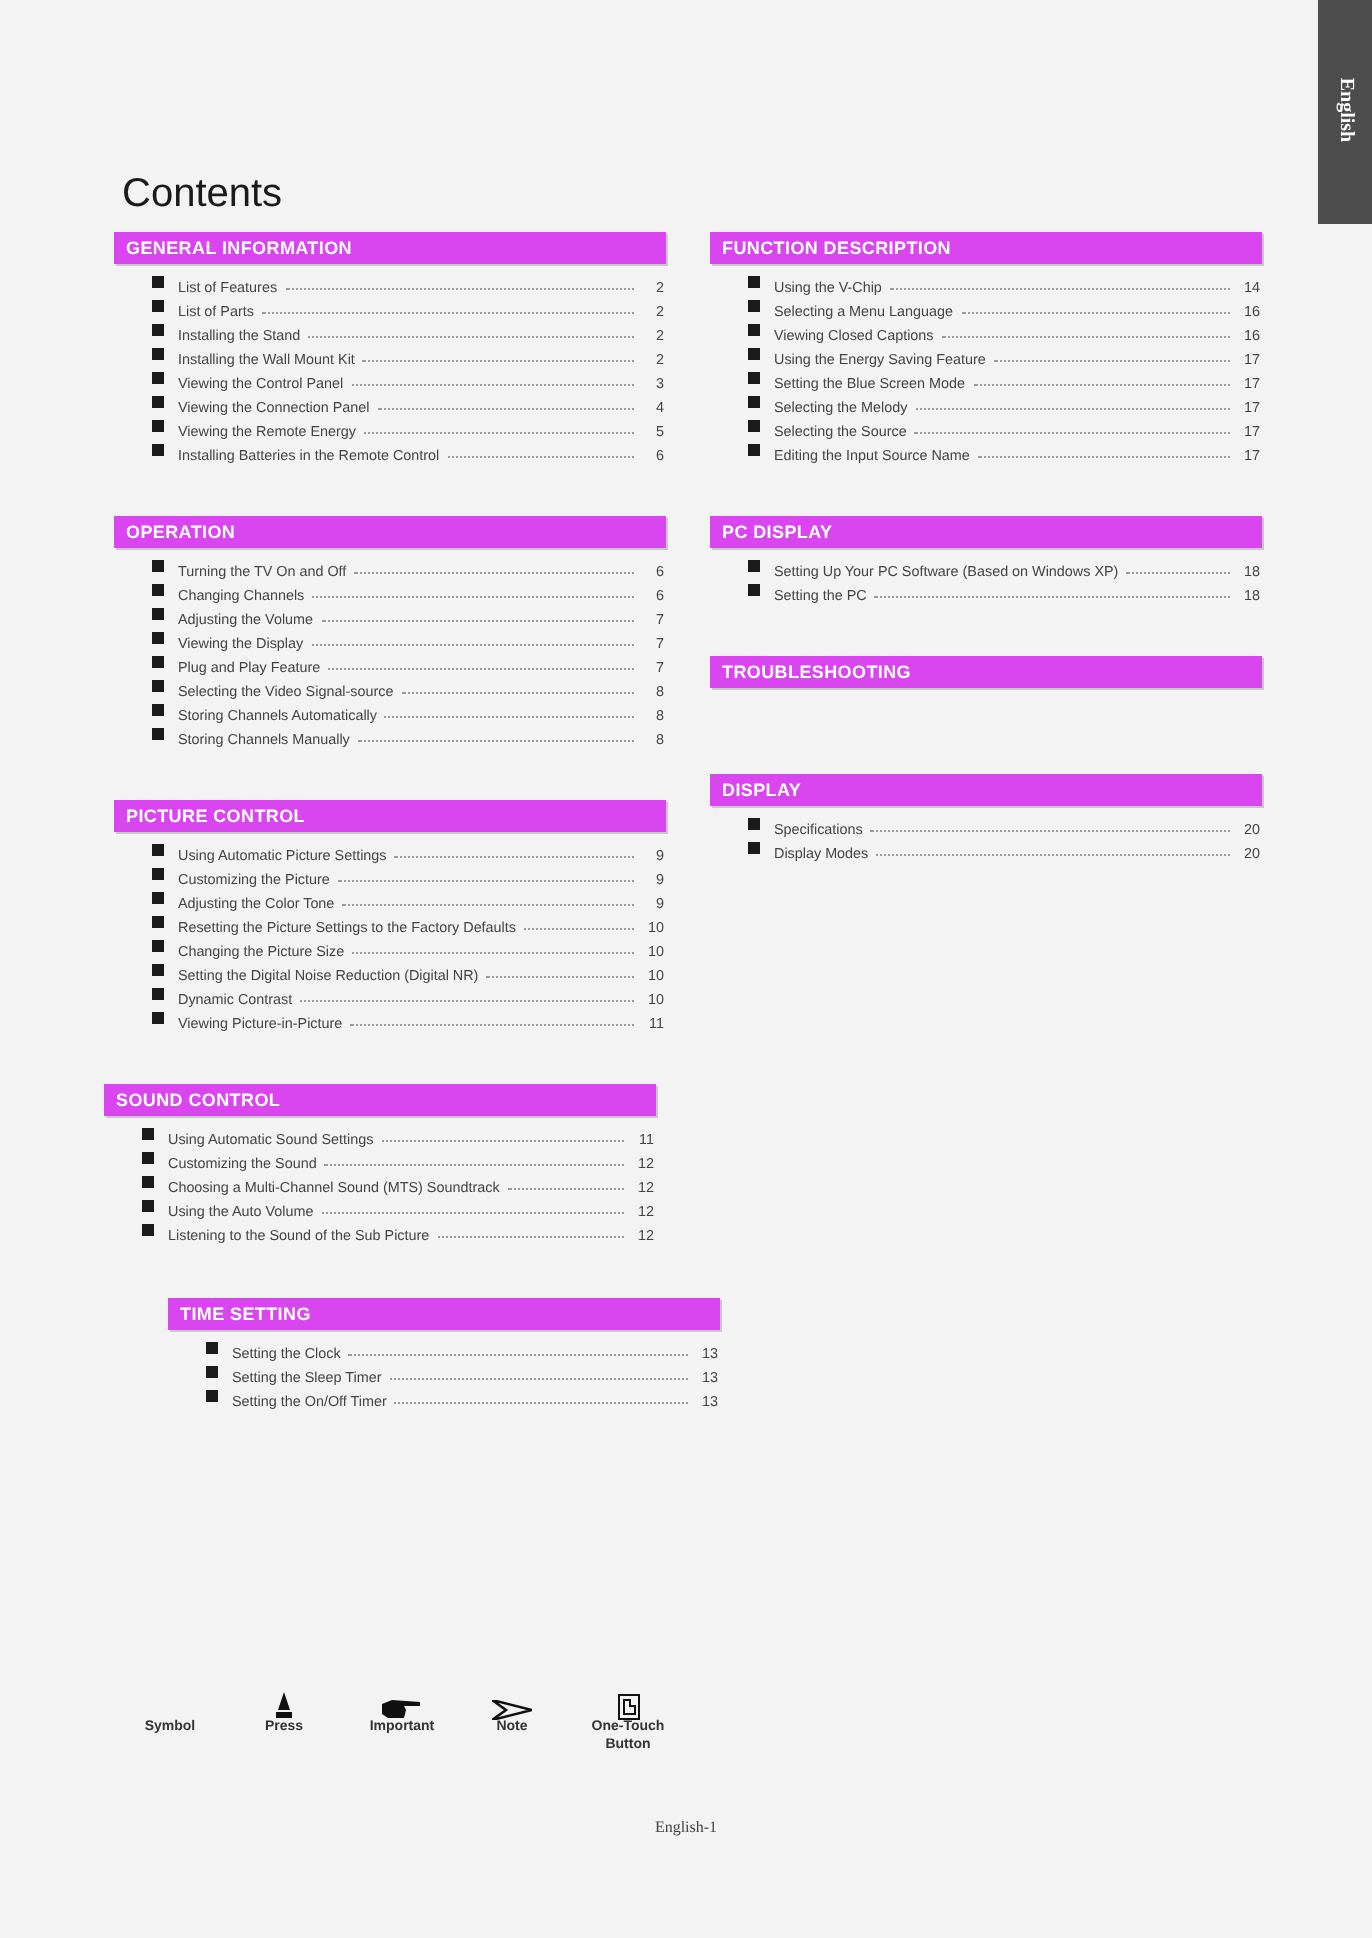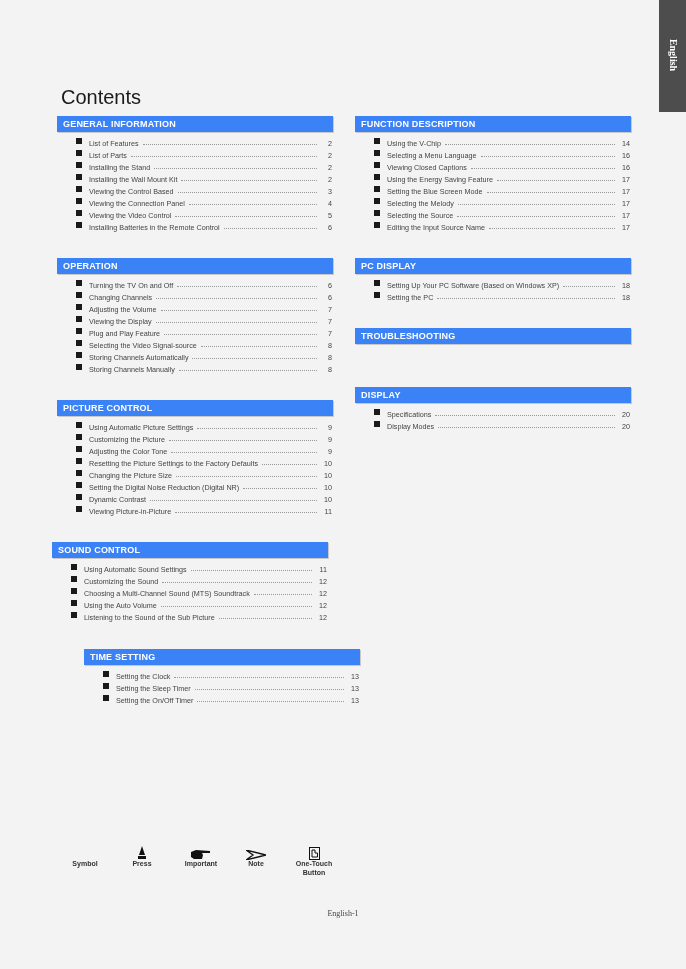--- a/index.html
+++ b/index.html
@@ -18,21 +18,21 @@
     transform:translate(-50%,-50%) rotate(90deg);
     color:#fff; font-family:"Liberation Serif", serif; font-size:10px; font-weight:bold;
     white-space:nowrap;
   }
   .title {
     position:absolute; left:61px; top:86px;
     font-size:20px; font-weight:normal; color:#1a1a1a;
   }
   .section { position:absolute; width:276px; }
   .section .hdr {
-    height:16px; background:#3b82f6; color:#fff;
+    height:16px; background:#d946ef; color:#fff;
     font-size:9px; font-weight:bold; line-height:16px;
     padding-left:6px; letter-spacing:0.2px;
     box-shadow:1px 1px 0 #c8c8c8;
   }
   .section ul { list-style:none; margin:6px 0 0 0; padding:0; }
   .section li {
     height:12px; line-height:12px; font-size:7.2px;
     display:flex; padding-left:19px; padding-right:1px;
     color:#444;
   }
@@ -83,33 +83,33 @@
         <span class="pg">2</span>
       </li>
       <li>
         <span class="bullet"></span>
         <span class="lbl">Installing the Wall Mount Kit</span>
         <span class="dots"></span>
         <span class="pg">2</span>
       </li>
       <li>
         <span class="bullet"></span>
-        <span class="lbl">Viewing the Control Based</span>
+        <span class="lbl">Viewing the Control Panel</span>
         <span class="dots"></span>
         <span class="pg">3</span>
       </li>
       <li>
         <span class="bullet"></span>
         <span class="lbl">Viewing the Connection Panel</span>
         <span class="dots"></span>
         <span class="pg">4</span>
       </li>
       <li>
         <span class="bullet"></span>
-        <span class="lbl">Viewing the Video Control</span>
+        <span class="lbl">Viewing the Remote Energy</span>
         <span class="dots"></span>
         <span class="pg">5</span>
       </li>
       <li>
         <span class="bullet"></span>
         <span class="lbl">Installing Batteries in the Remote Control</span>
         <span class="dots"></span>
         <span class="pg">6</span>
       </li>
     </ul>

